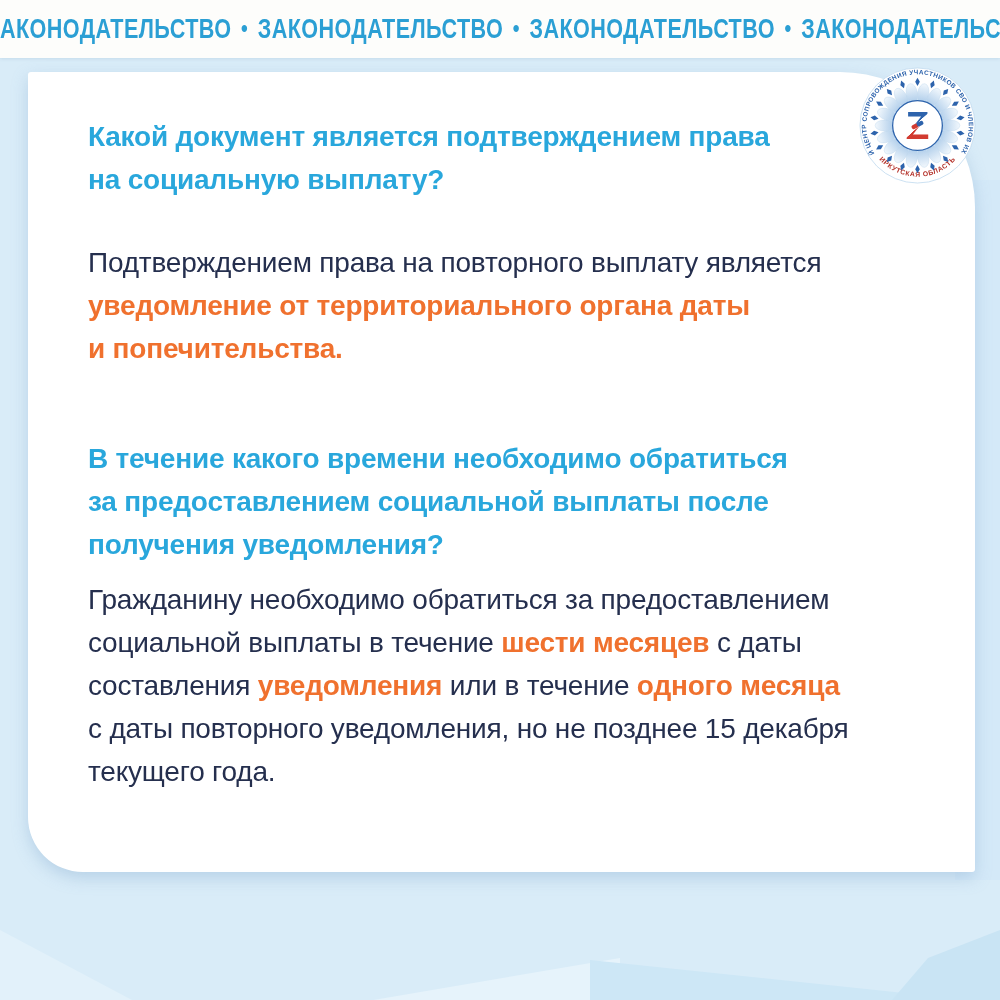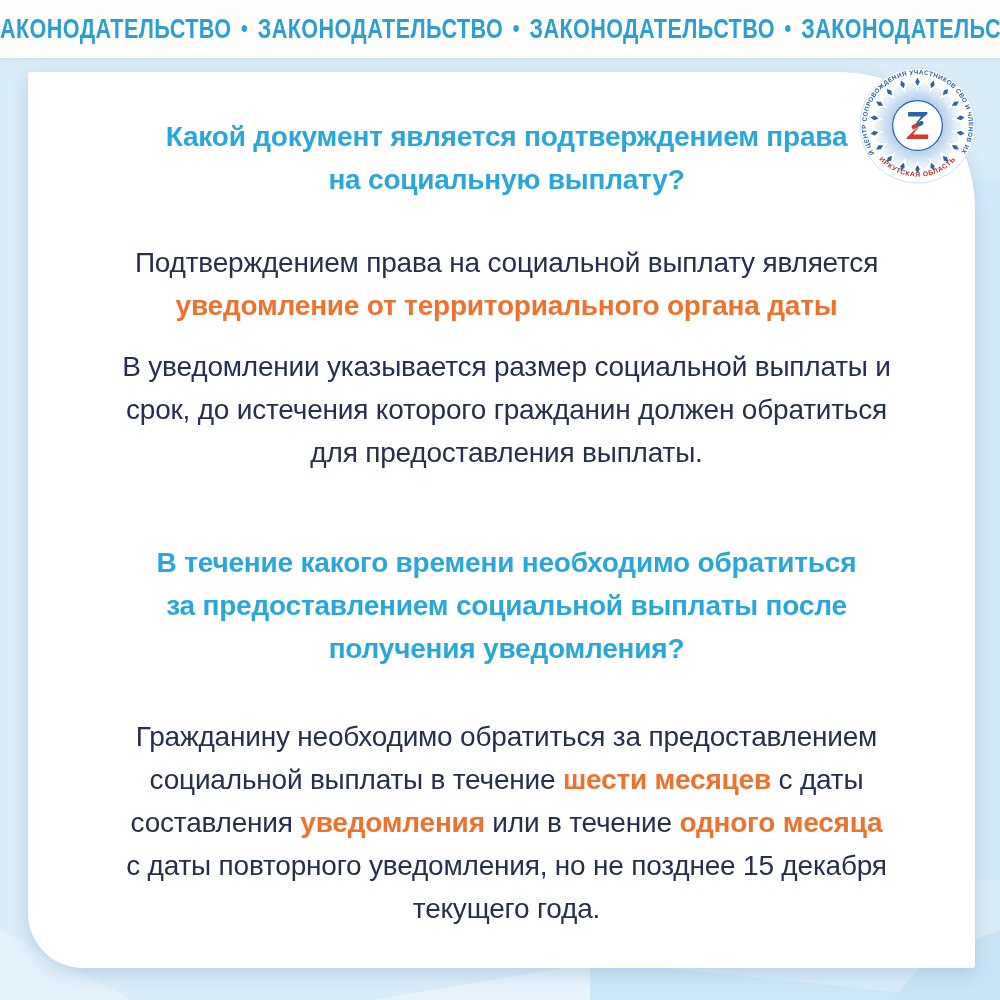--- a/index.html
+++ b/index.html
@@ -29,39 +29,38 @@
   }
   .banner-row{
     white-space:nowrap;font-weight:700;font-size:27px;color:var(--banner_blue);
     transform:scaleX(.8);transform-origin:0 50%;margin-left:-14px;
     letter-spacing:.5px;
   }
   .banner-row .sep{display:inline-block;margin:0 12px;transform:translateY(-2px);font-size:24px;}
 
   
   .card{
-    position:absolute;left:28px;top:72px;width:947px;height:896px;
+    position:absolute;left:28px;top:72px;width:947px;height:800px;
     background:#ffffff;border-radius:3px 135px 3px 55px;
     box-shadow:0 6px 16px rgba(120,160,200,.35);
-    text-align:center;
   }
   .card-inner{padding:43px 50px 0 60px;}
 
   .question{
     color:var(--heading_blue);font-size:28px;line-height:43px;font-weight:700;
     margin:0;letter-spacing:-.2px;
   }
   .answer{
     color:var(--body_navy);font-size:28px;line-height:43px;font-weight:500;
     margin:0;letter-spacing:-.2px;
   }
   .m-a1{margin-top:40px;}
   .m-a2{margin-top:18px;}
   .m-q2{margin-top:67px;}
-  .m-a3{margin-top:45px;}
+  .m-a3{margin-top:12px;}
   .seg-orange{color:var(--accent_orange);font-weight:700;}
   .seg-navy{color:var(--body_navy);}
 
   
   .logo{position:absolute;left:859px;top:67px;width:117px;height:117px;}
   .logo svg{display:block;width:100%;height:100%;}
 </style>
 </head>
 <body>
 
@@ -72,23 +71,22 @@
 <div class="bg-shape bg-e"></div>
 
 <div class="banner">
   <div class="banner-row" id="banner-row"><span>ЗАКОНОДАТЕЛЬСТВО</span><span class="sep">•</span><span>ЗАКОНОДАТЕЛЬСТВО</span><span class="sep">•</span><span>ЗАКОНОДАТЕЛЬСТВО</span><span class="sep">•</span><span>ЗАКОНОДАТЕЛЬСТВО</span></div>
 </div>
 
 <div class="card">
   <div class="card-inner">
     <h2 class="question">Какой документ является подтверждением права<br>на социальную выплату?</h2>
 
-    <p class="answer m-a1"><span class="seg-navy">Подтверждением права на социальной выплату является</span><br><span class="seg-orange">уведомление от территориального органа даты</span><br></p>
+    <p class="answer m-a1"><span class="seg-navy">Подтверждением права на повторного выплату является</span><br><span class="seg-orange">уведомление от территориального органа даты</span><br><span class="seg-orange">и попечительства.</span></p>
 
-    <p class="answer m-a2">В уведомлении указывается размер социальной выплаты и<br>срок, до истечения которого гражданин должен обратиться<br>для предоставления выплаты.</p>
 
     <h2 class="question m-q2">В течение какого времени необходимо обратиться<br>за предоставлением социальной выплаты после<br>получения уведомления?</h2>
 
     <p class="answer m-a3"><span class="seg-navy">Гражданину необходимо обратиться за предоставлением</span><br><span class="seg-navy">социальной выплаты в течение </span><span class="seg-orange">шести месяцев</span><span class="seg-navy"> с даты</span><br><span class="seg-navy">составления </span><span class="seg-orange">уведомления</span><span class="seg-navy"> или в течение </span><span class="seg-orange">одного месяца</span><br><span class="seg-navy">с даты повторного уведомления, но не позднее 15 декабря</span><br><span class="seg-navy">текущего года.</span></p>
   </div>
 </div>
 
 <div class="logo">
   <svg viewBox="0 0 120 120">
     <defs>

